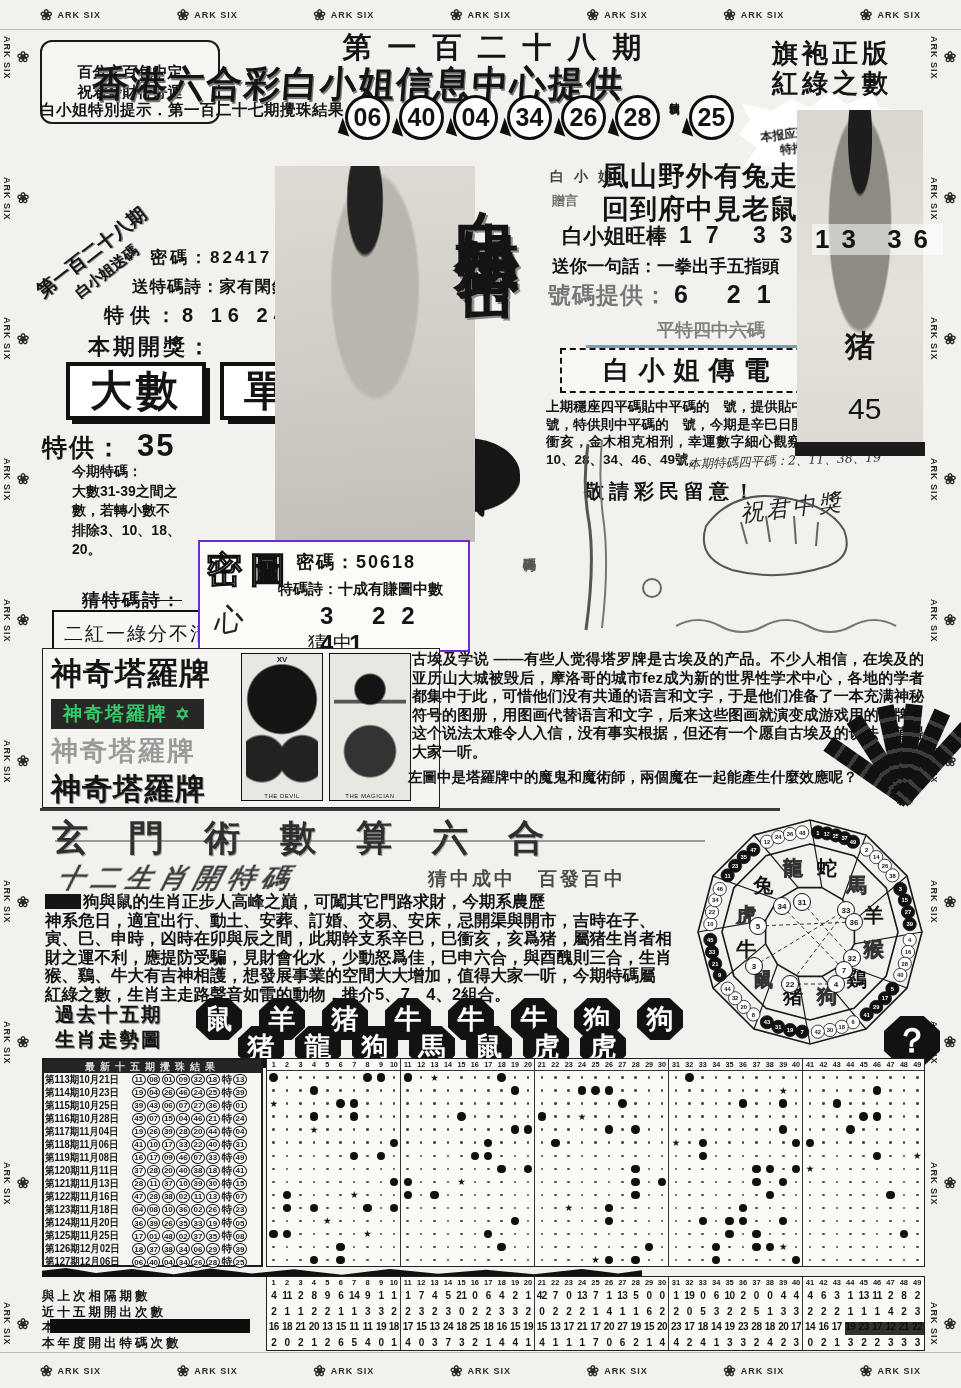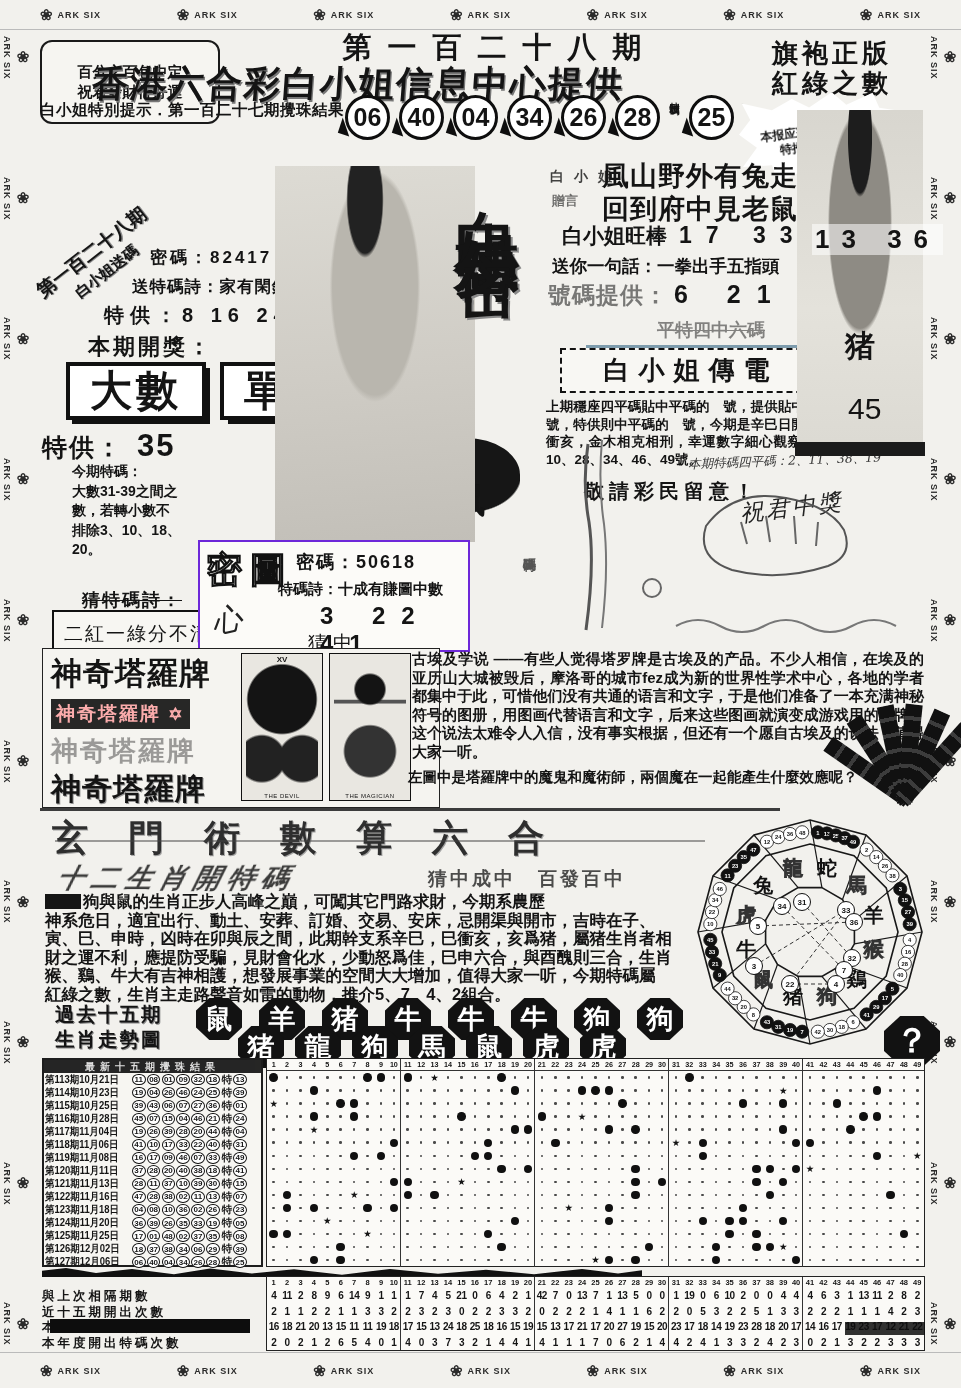--- a/index.html
+++ b/index.html
@@ -115,21 +115,21 @@
   .p2-zo{left:845px;top:326px;font-size:30px;font-weight:700;}
   .p2-n2{left:848px;top:392px;font-size:30px;font-weight:400;}
   .p2-band{left:795px;top:442px;width:130px;height:14px;background:#1b1b1b;}
 
   .doodles{left:556px;top:430px;}
 
   
   .tarot-box{left:42px;top:648px;width:398px;height:160px;border:1.5px solid #222;background:#f5f4f0;}
   .tarot-heads{position:absolute;left:8px;top:4px;width:192px;}
   .th1{font-size:31px;font-weight:900;letter-spacing:1px;}
-  .th2{display:inline-block;background:#111;color:#fca5a5;font-size:19px;font-weight:900;padding:2px 5px;
+  .th2{display:inline-block;background:#111;color:#22c55e;font-size:19px;font-weight:900;padding:2px 12px;
        letter-spacing:2px;margin-top:4px;opacity:.9;}
   .th2 .star{font-size:17px;}
   .th3{font-size:27px;font-weight:900;opacity:.4;letter-spacing:2px;filter:blur(.5px);margin-top:4px;}
   .th4{font-size:30px;font-weight:900;letter-spacing:1px;text-shadow:1px 1px 0 #999;}
   .card{position:absolute;top:4px;width:82px;height:148px;border:1px solid #111;background:#e9e7e1;overflow:hidden;}
   .card.c1{left:198px;}
   .card.c2{left:286px;}
   .card .art1{position:absolute;inset:8px 4px 14px 4px;background:
       radial-gradient(circle at 50% 30%,#141414 0 36%,transparent 38%),
       radial-gradient(circle at 22% 78%,#222 0 20%,transparent 22%),

